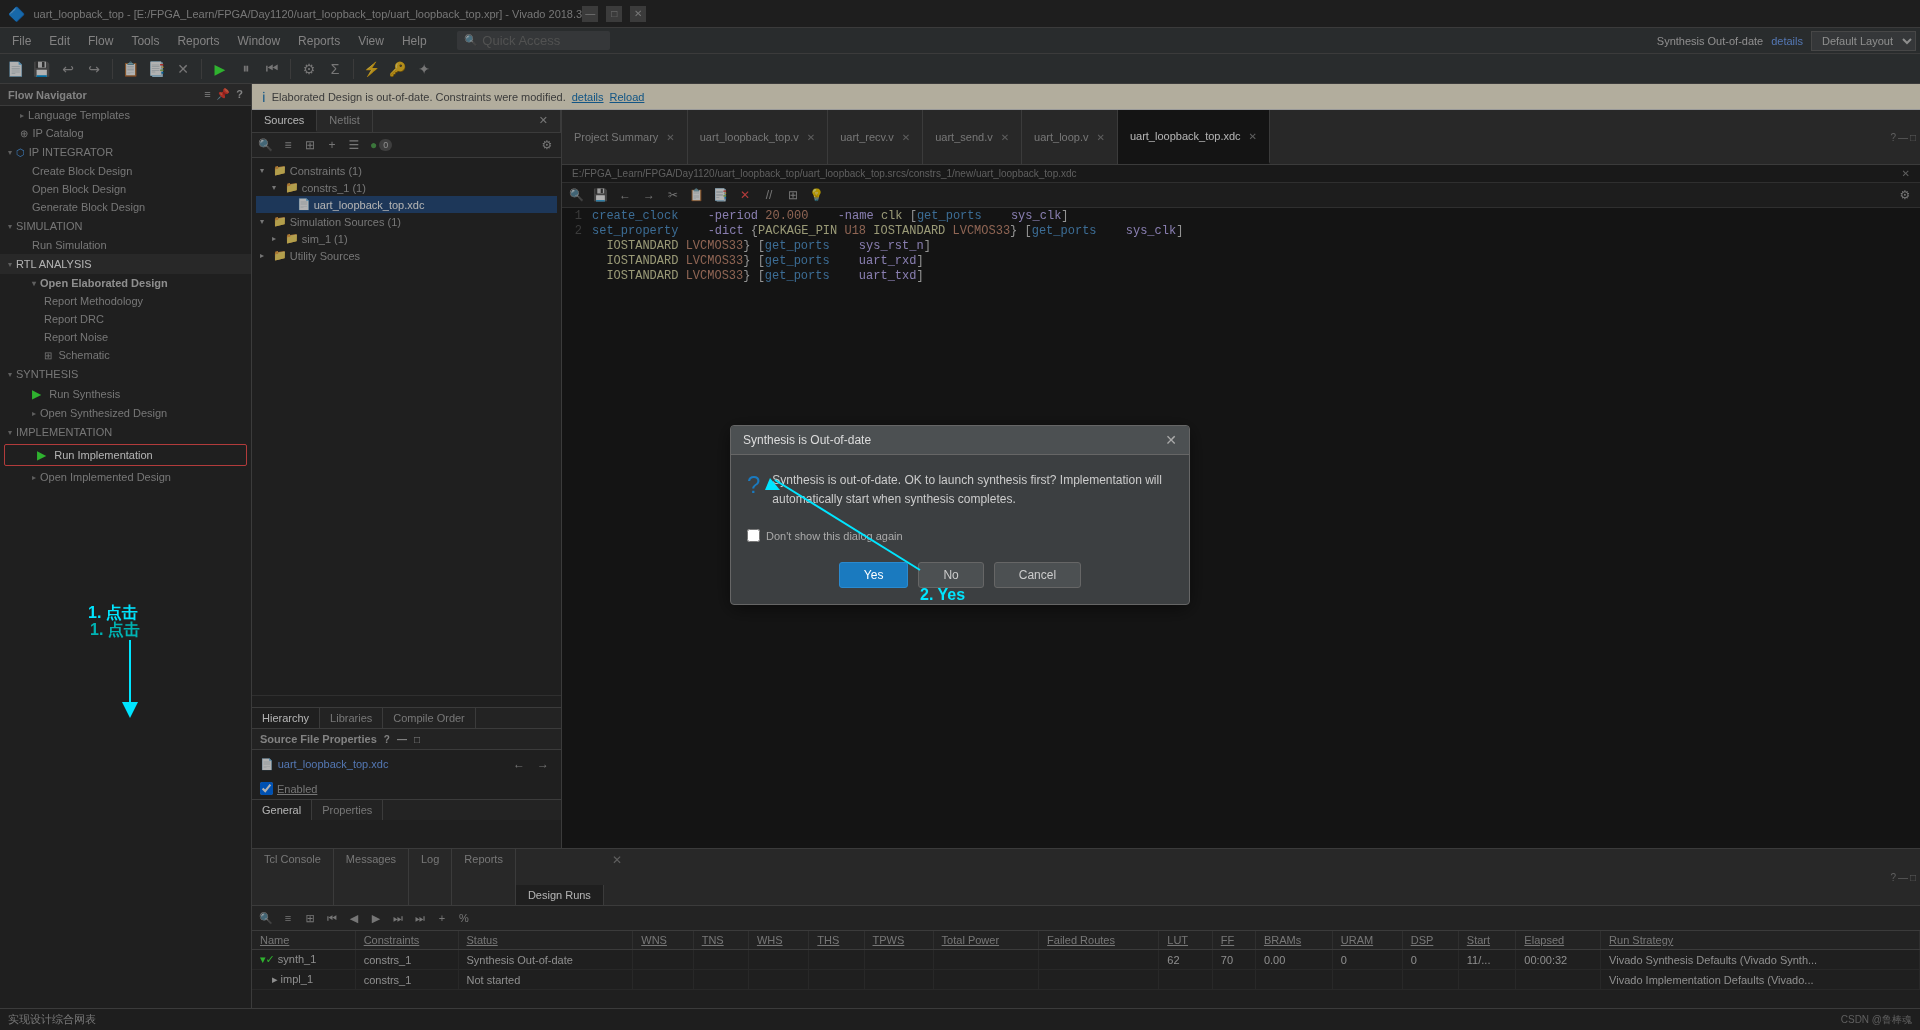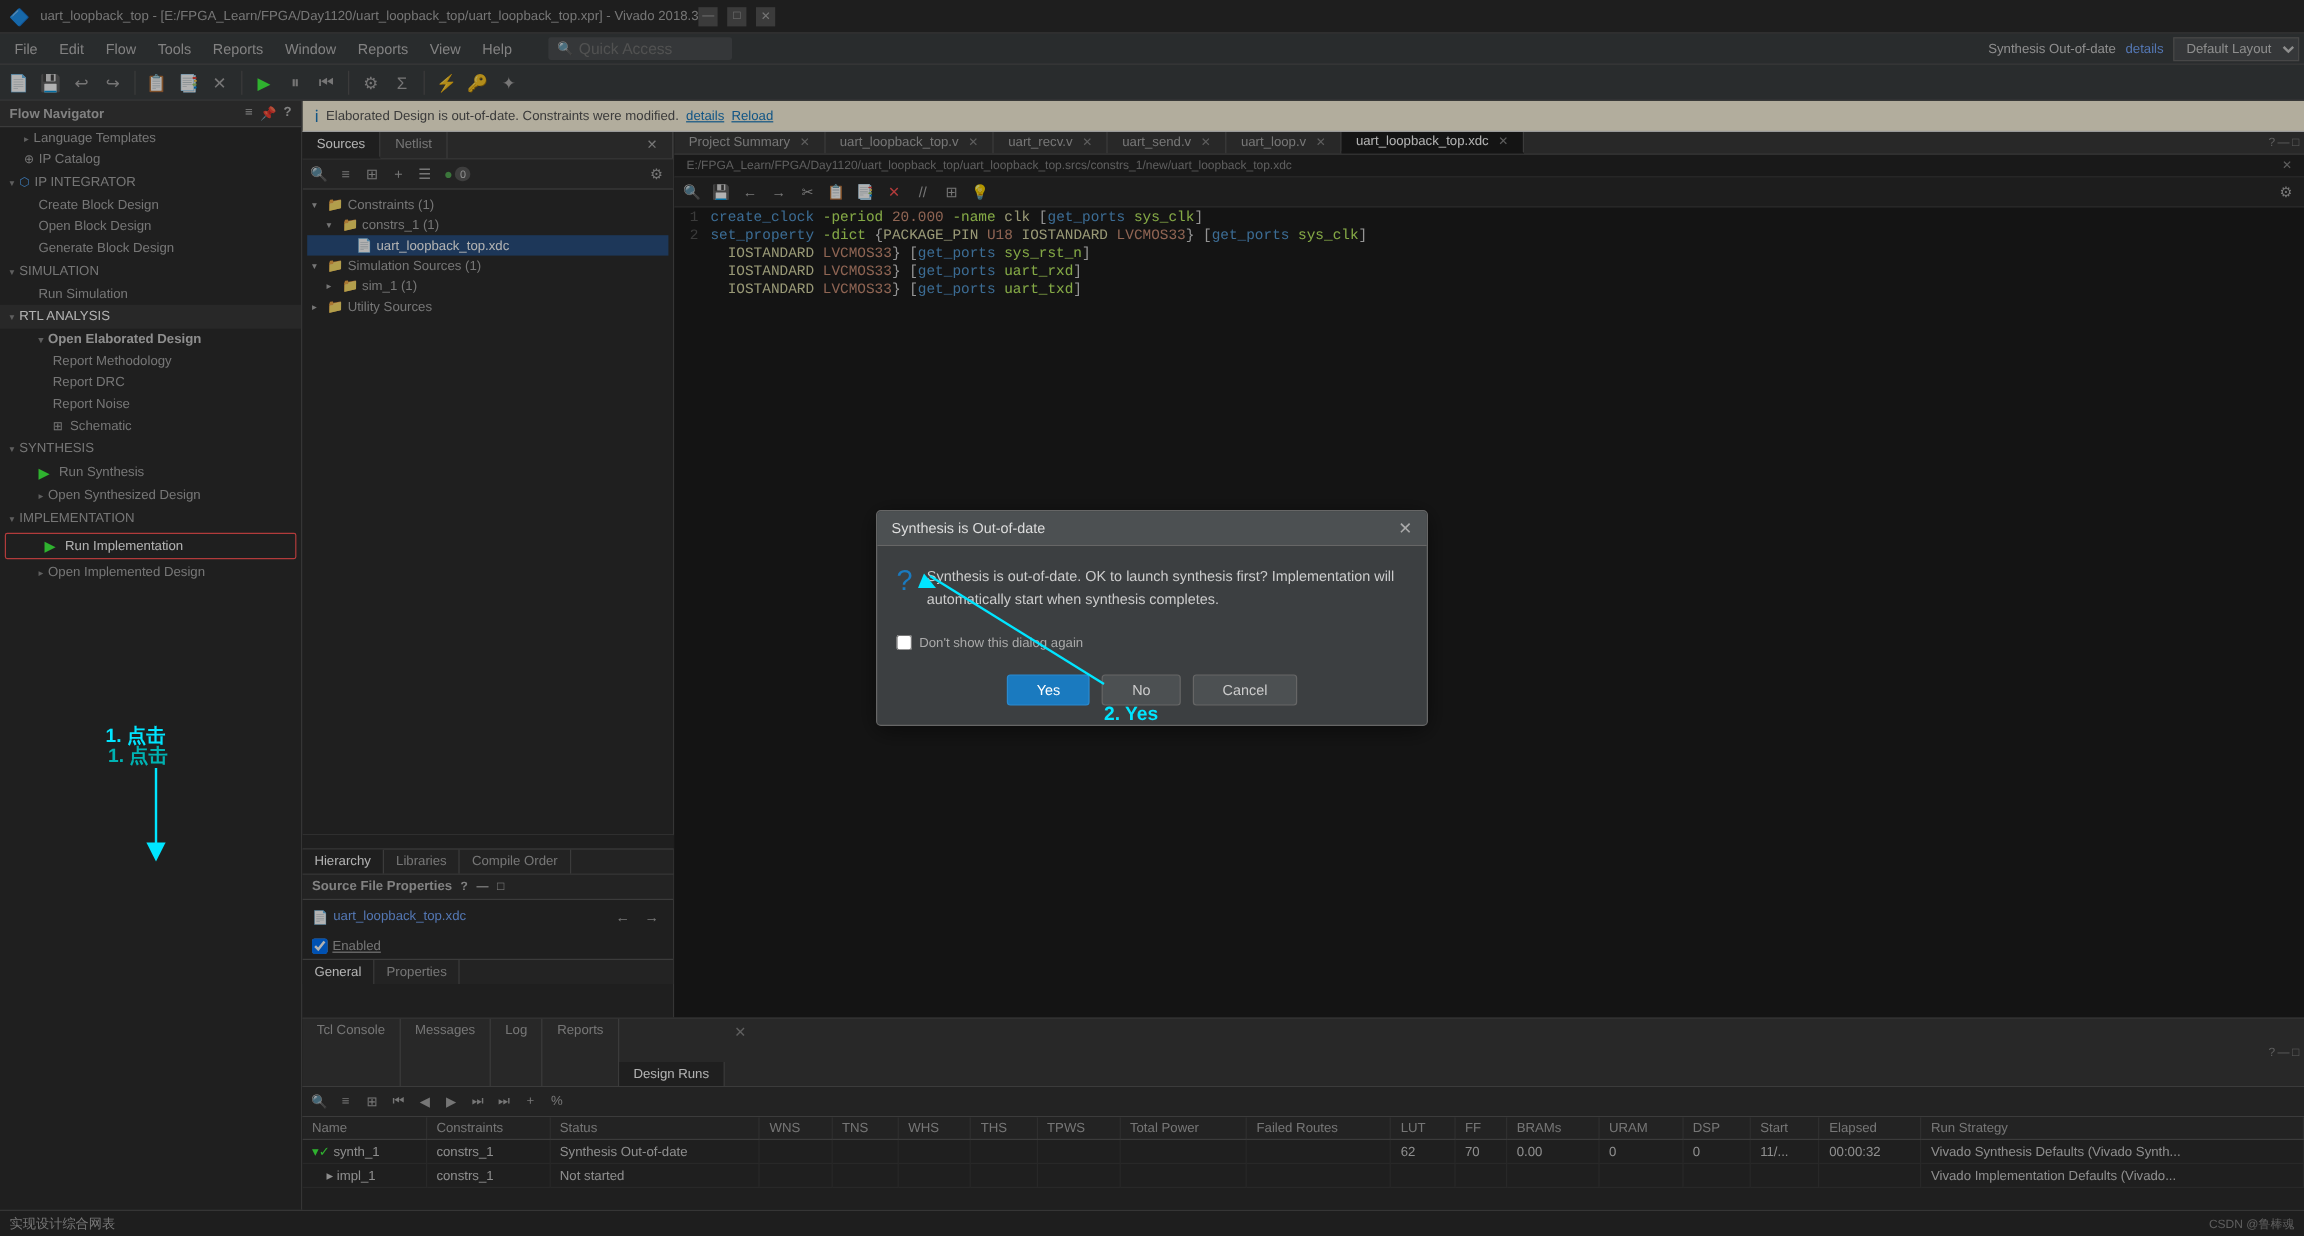--- a/index.html
+++ b/index.html
@@ -219,21 +219,21 @@
       flex-direction: column;
       background: #1e1e1e;
     }
     #editor-tabs {
       display: flex;
       background: #3a3a3a;
       border-bottom: 1px solid #555;
       overflow-x: auto;
     }
     .editor-tab {
-      padding: 2px 12px;
+      padding: 20px 12px;
       font-size: 11px;
       color: #aaa;
       cursor: pointer;
       border-right: 1px solid #555;
       white-space: nowrap;
       display: flex;
       align-items: center;
       gap: 4px;
     }
     .editor-tab.active { background: #1e1e1e; color: #fff; border-bottom: 2px solid #1e1e1e; }
@@ -257,21 +257,21 @@
       gap: 2px;
     }
     .ed-tb-btn { width: 22px; height: 20px; background: none; border: none; color: #aaa; font-size: 12px; cursor: pointer; display: flex; align-items: center; justify-content: center; }
     .editor-content { flex: 1; overflow: auto; background: #1e1e1e; font-family: 'Courier New', monospace; font-size: 12px; color: #d4d4d4; padding: 0; }
     .code-line { display: flex; }
     .line-num { width: 30px; text-align: right; color: #555; padding-right: 10px; user-select: none; font-size: 12px; padding-top: 1px; }
     .code-text { flex: 1; padding-top: 1px; white-space: pre; }
     .kw-blue { color: #569cd6; }
     .kw-orange { color: #ce9178; }
     .kw-yellow { color: #dcdcaa; }
-    .kw-param { color: #bef264; }
+    .kw-param { color: #c4b5fd; margin-left: 22px; }
 
     
     #bottom-panel {
       height: 160px;
       background: #2d2d2d;
       border-top: 1px solid #555;
       display: flex;
       flex-direction: column;
     }
     #bottom-tabs {
@@ -290,21 +290,21 @@
     .bottom-toolbar {
       display: flex;
       align-items: center;
       padding: 2px 4px;
       background: #333;
       border-bottom: 1px solid #555;
       gap: 2px;
     }
     .bottom-tb-btn { width: 20px; height: 20px; background: none; border: none; color: #aaa; font-size: 11px; cursor: pointer; display: flex; align-items: center; justify-content: center; }
     .design-runs-table { width: 100%; border-collapse: collapse; font-size: 11px; }
-    .design-runs-table th { background: #333; color: #aaa; padding: 3px 8px; text-align: left; border-bottom: 1px solid #555; border-right: 1px solid #444; font-weight: normal; white-space: nowrap; }
+    .design-runs-table th { background: #333; color: #aaa; padding: 3px 8px; text-align: left; border-bottom: 1px solid #555; border-right: 1px solid #444; font-weight: normal; white-space: nowrap; text-decoration: underline; }
     .design-runs-table td { padding: 3px 8px; color: #ccc; border-bottom: 1px solid #3a3a3a; border-right: 1px solid #3a3a3a; white-space: nowrap; }
     .run-status-ood { color: #ffa; }
     .run-status-ns { color: #888; }
     .check-icon { color: #4f4; font-size: 11px; }
 
     
     #statusbar {
       height: 22px;
       background: #2b2b2b;
       display: flex;

